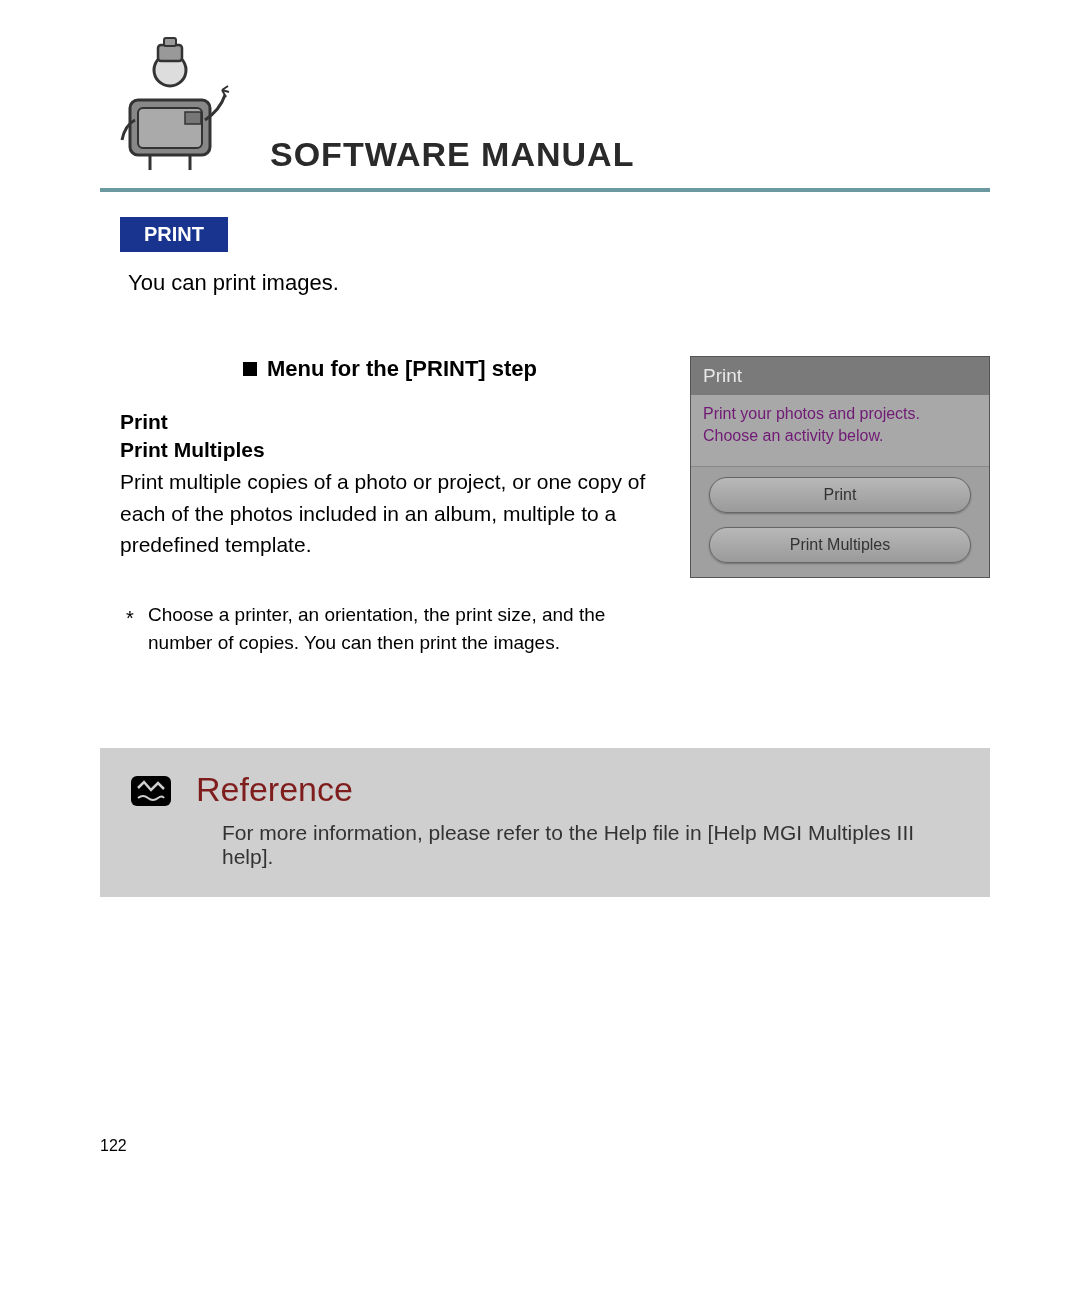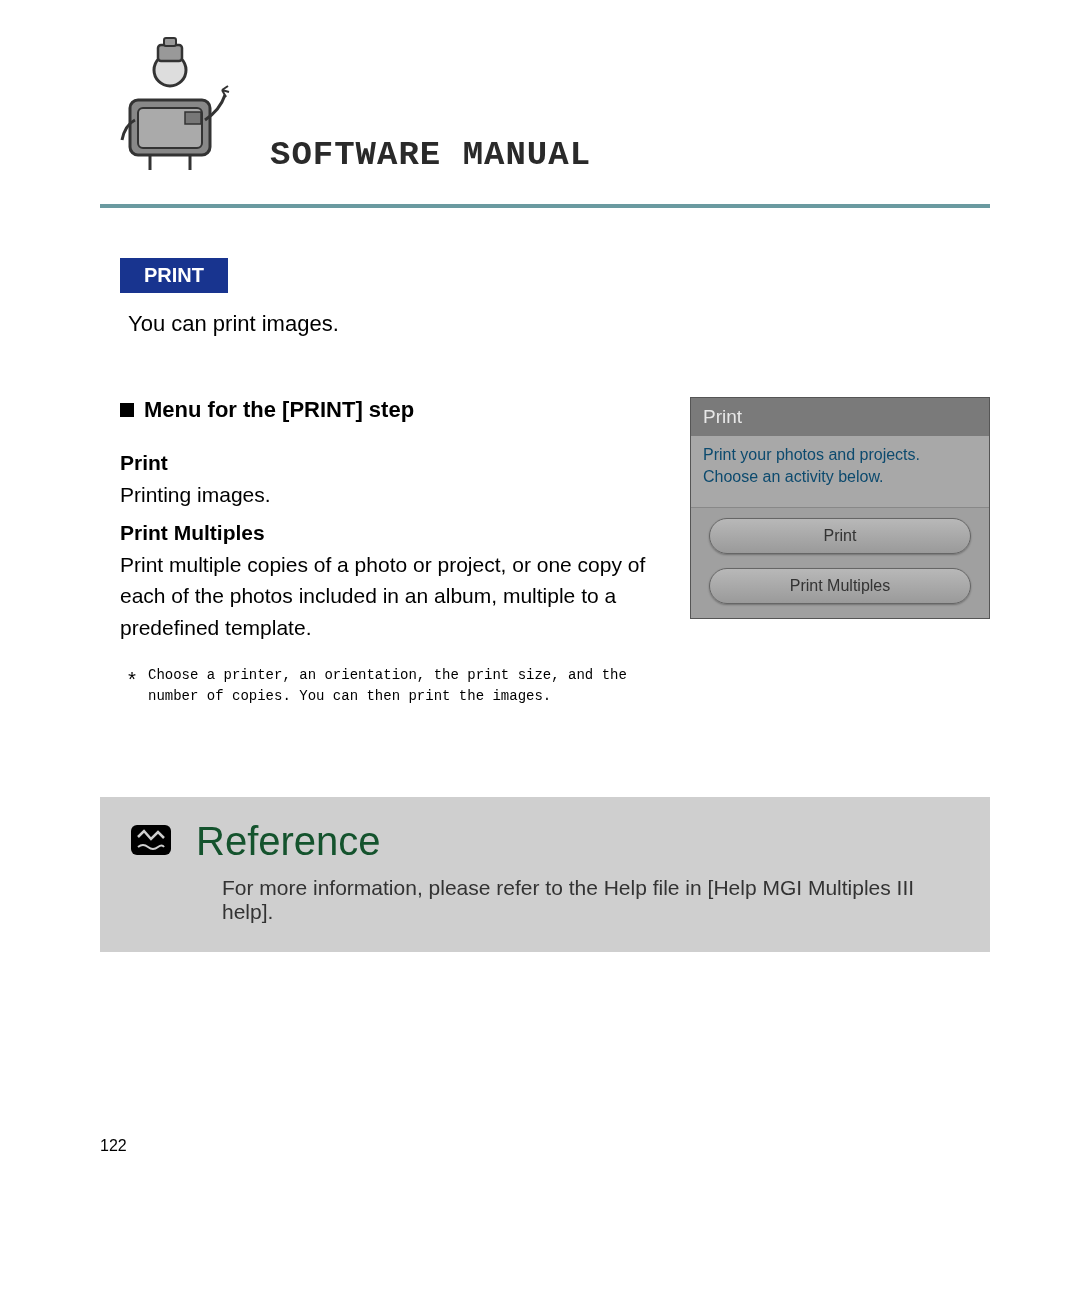--- a/index.html
+++ b/index.html
@@ -11,23 +11,22 @@
       color: #000;
       position: relative;
     }
     .page {
       padding: 30px 90px 0 100px;
     }
     .header {
       display: flex;
       align-items: flex-end;
       border-bottom: 4px solid #6a9aa0;
-      padding-bottom: 24px;
-      margin-bottom: 50px;
-      font-family: Liberation Mono, monospace;
+      padding-bottom: 8px;
+      margin-bottom: 25px;
     }
     .logo {
       width: 150px;
       height: 150px;
       margin-right: 20px;
     }
     .header-title {
       font-size: 34px;
       font-weight: bold;
       letter-spacing: 1px;
@@ -58,44 +57,44 @@
       flex: 1;
       margin-left: 20px;
     }
     .menu-heading {
       font-size: 22px;
       font-weight: bold;
       margin-bottom: 28px;
       display: flex;
       align-items: center;
       gap: 10px;
+      justify-content: center;
     }
     .square-bullet {
       display: inline-block;
       width: 14px;
       height: 14px;
       background: #000;
     }
     .sub-bold {
       font-size: 21px;
       font-weight: bold;
       margin-bottom: 4px;
     }
     .sub-text {
       font-size: 21px;
       line-height: 1.5;
       margin-bottom: 10px;
     }
     .note-item {
-      font-size: 14px;
+      font-size: 19px;
       line-height: 1.5;
-      margin-top: 22px;
+      margin-top: 40px;
       padding-left: 28px;
       position: relative;
-      font-family: Liberation Mono, monospace;
     }
     .note-item::before {
       content: "*";
       position: absolute;
       left: 6px;
       top: 2px;
       font-size: 20px;
     }
     .screenshot {
       width: 300px;
@@ -104,21 +103,21 @@
       font-family: Arial, sans-serif;
     }
     .ss-header {
       background: #7a7a7a;
       color: #e8e8e8;
       font-size: 19px;
       padding: 8px 12px;
     }
     .ss-subtext {
       background: #a8a8a8;
-      color: #0c4a6e;
+      color: #701a75;
       font-size: 16px;
       padding: 8px 12px 18px 12px;
       line-height: 1.4;
     }
     .ss-buttons {
       background: #a0a0a0;
       padding: 10px 18px 14px 18px;
       display: flex;
       flex-direction: column;
       gap: 14px;
@@ -144,22 +143,22 @@
     }
     .ref-icon {
       width: 46px;
       height: 42px;
       flex-shrink: 0;
     }
     .ref-content {
       flex: 1;
     }
     .ref-title {
-      font-size: 40px;
-      color: #14532d;
+      font-size: 34px;
+      color: #7f1d1d;
       margin-bottom: 12px;
     }
     .ref-text {
       font-size: 21px;
       color: #333;
       padding-left: 26px;
     }
     .page-number {
       position: absolute;
       bottom: 140px;
@@ -200,21 +199,20 @@
   <div class="intro">You can print images.</div>
 
   <div class="content-row">
     <div class="text-col">
       <div class="menu-heading">
         <span class="square-bullet"></span>
         <span>Menu for the [PRINT] step</span>
       </div>
 
       <div class="sub-bold">Print</div>
-      <div class="sub-text">Printing images.</div>
 
       <div class="sub-bold">Print Multiples</div>
       <div class="sub-text">Print multiple copies of a photo or project, or one copy of each of the photos included in an album, multiple to a predefined template.</div>
 
       <div class="note-item">Choose a printer, an orientation, the print size, and the number of copies. You can then print the images.</div>
     </div>
 
     <div class="screenshot">
       <div class="ss-header">Print</div>
       <div class="ss-subtext">Print your photos and projects. Choose an activity below.</div>

